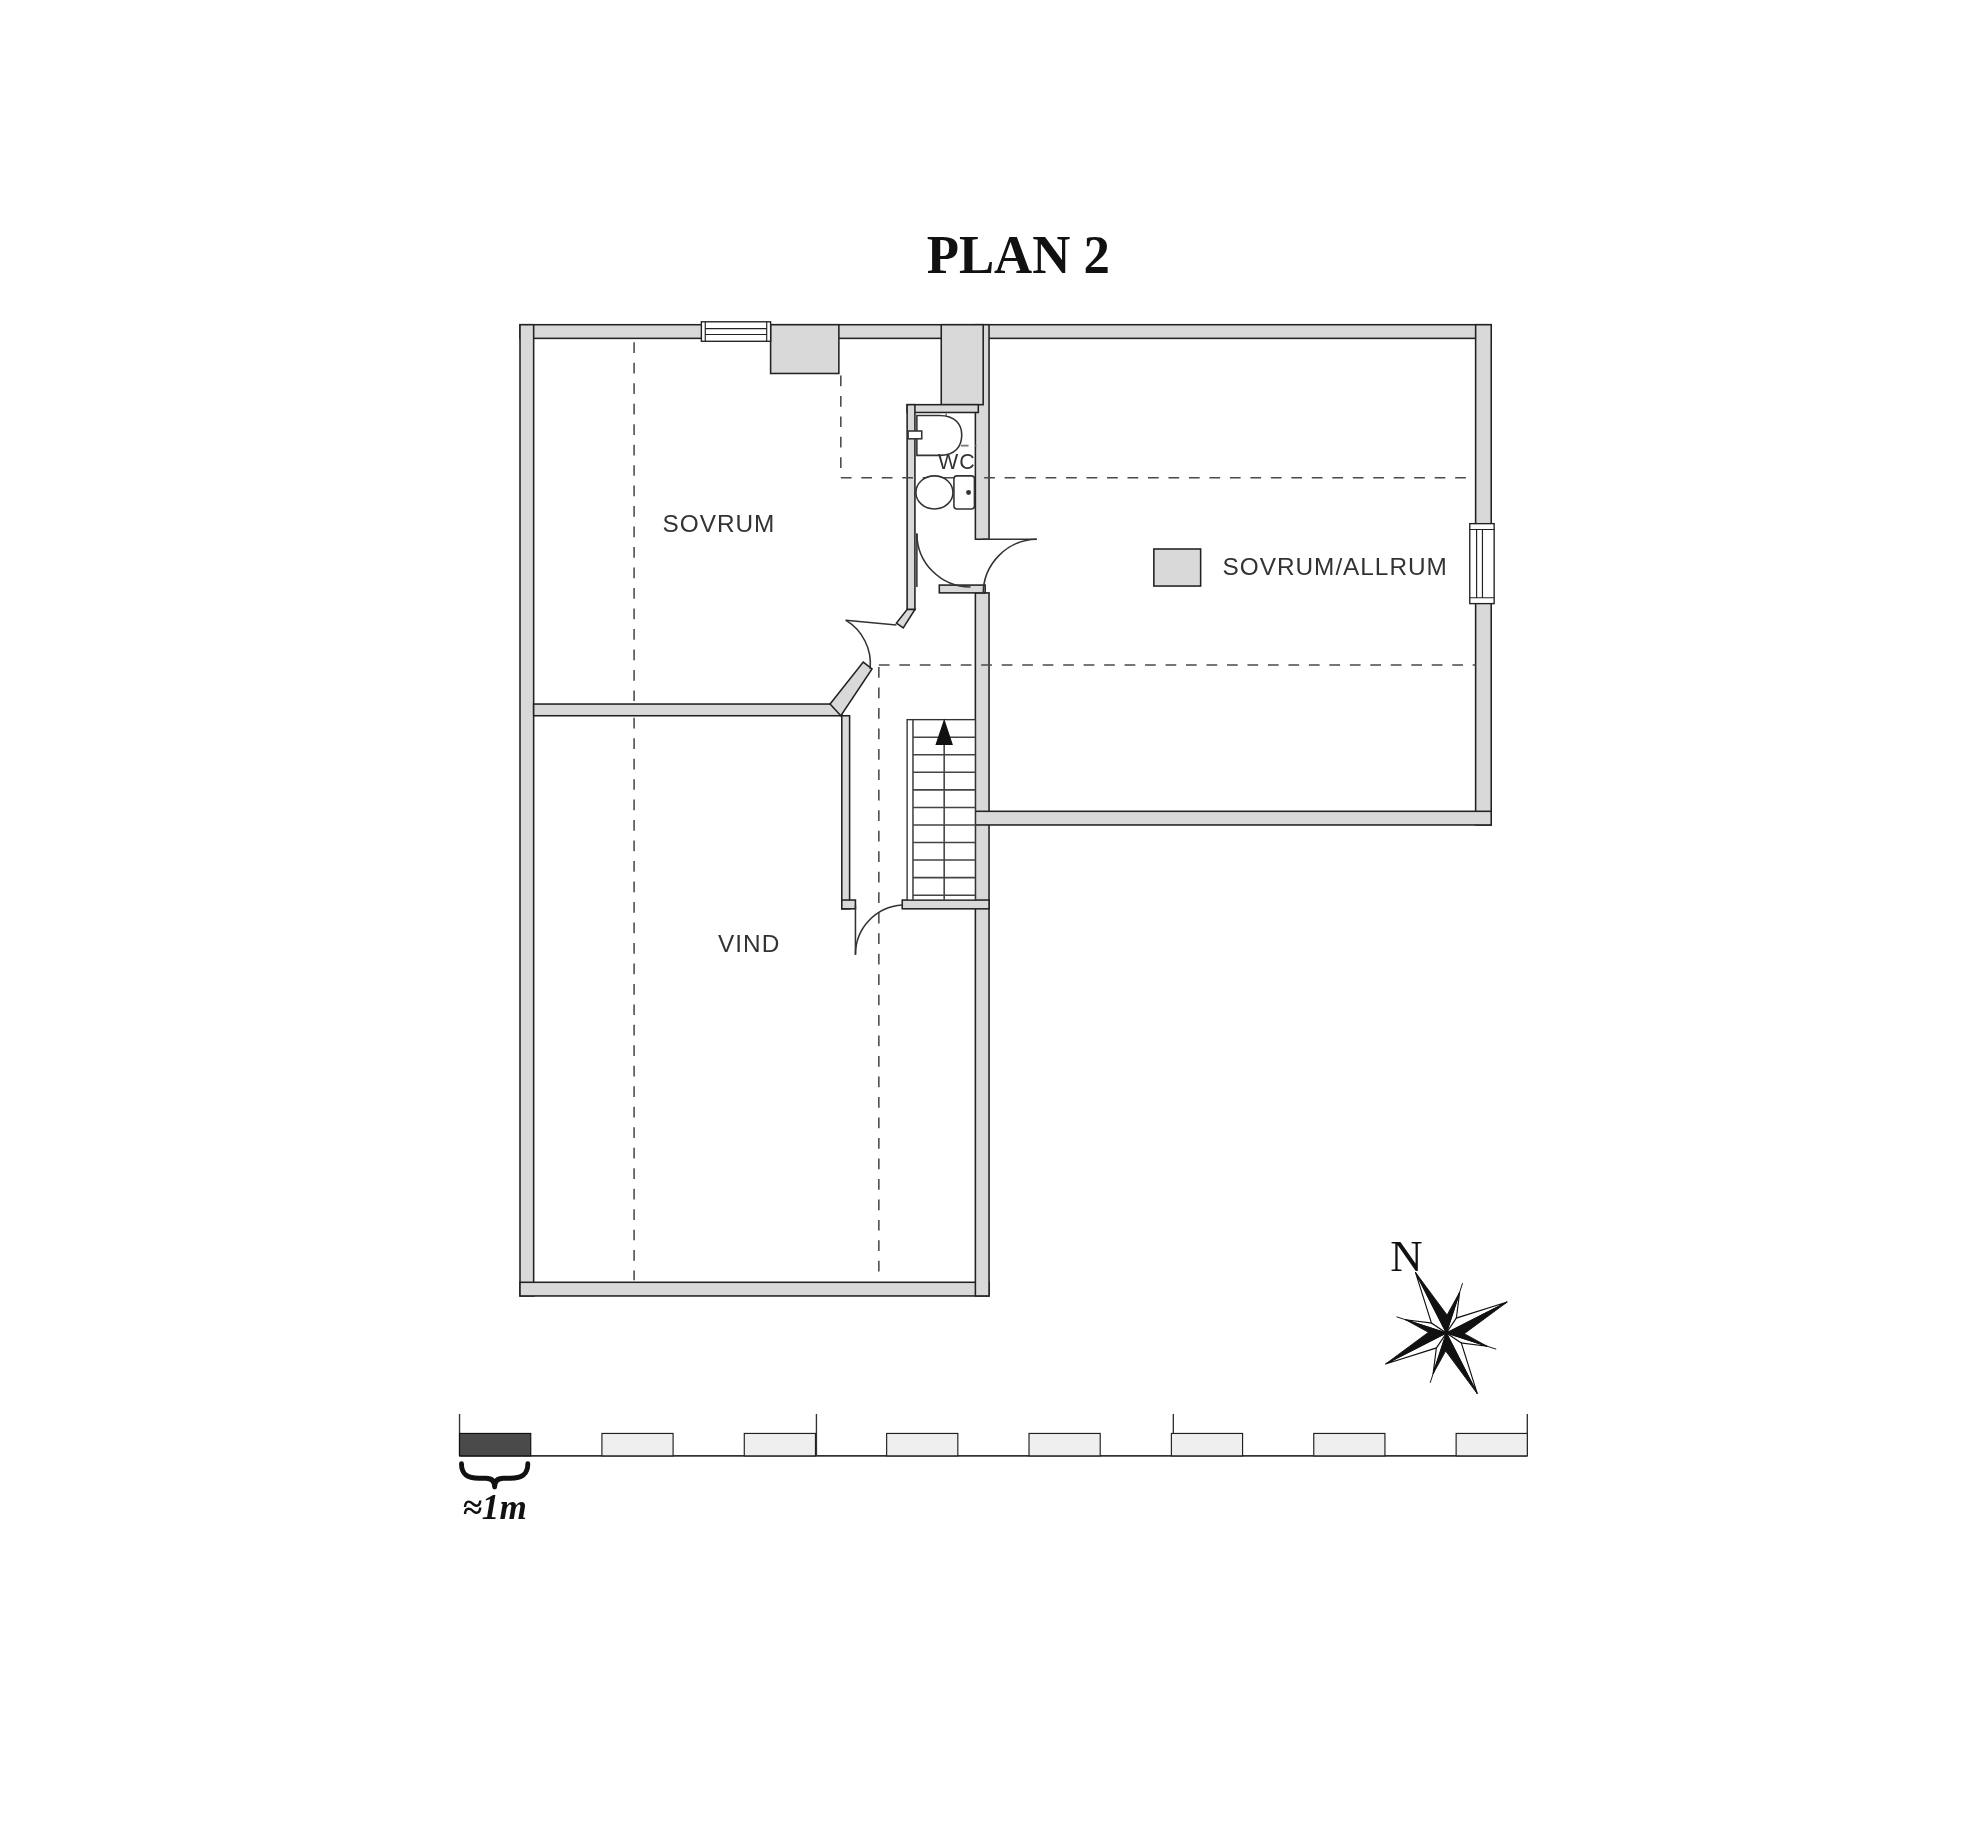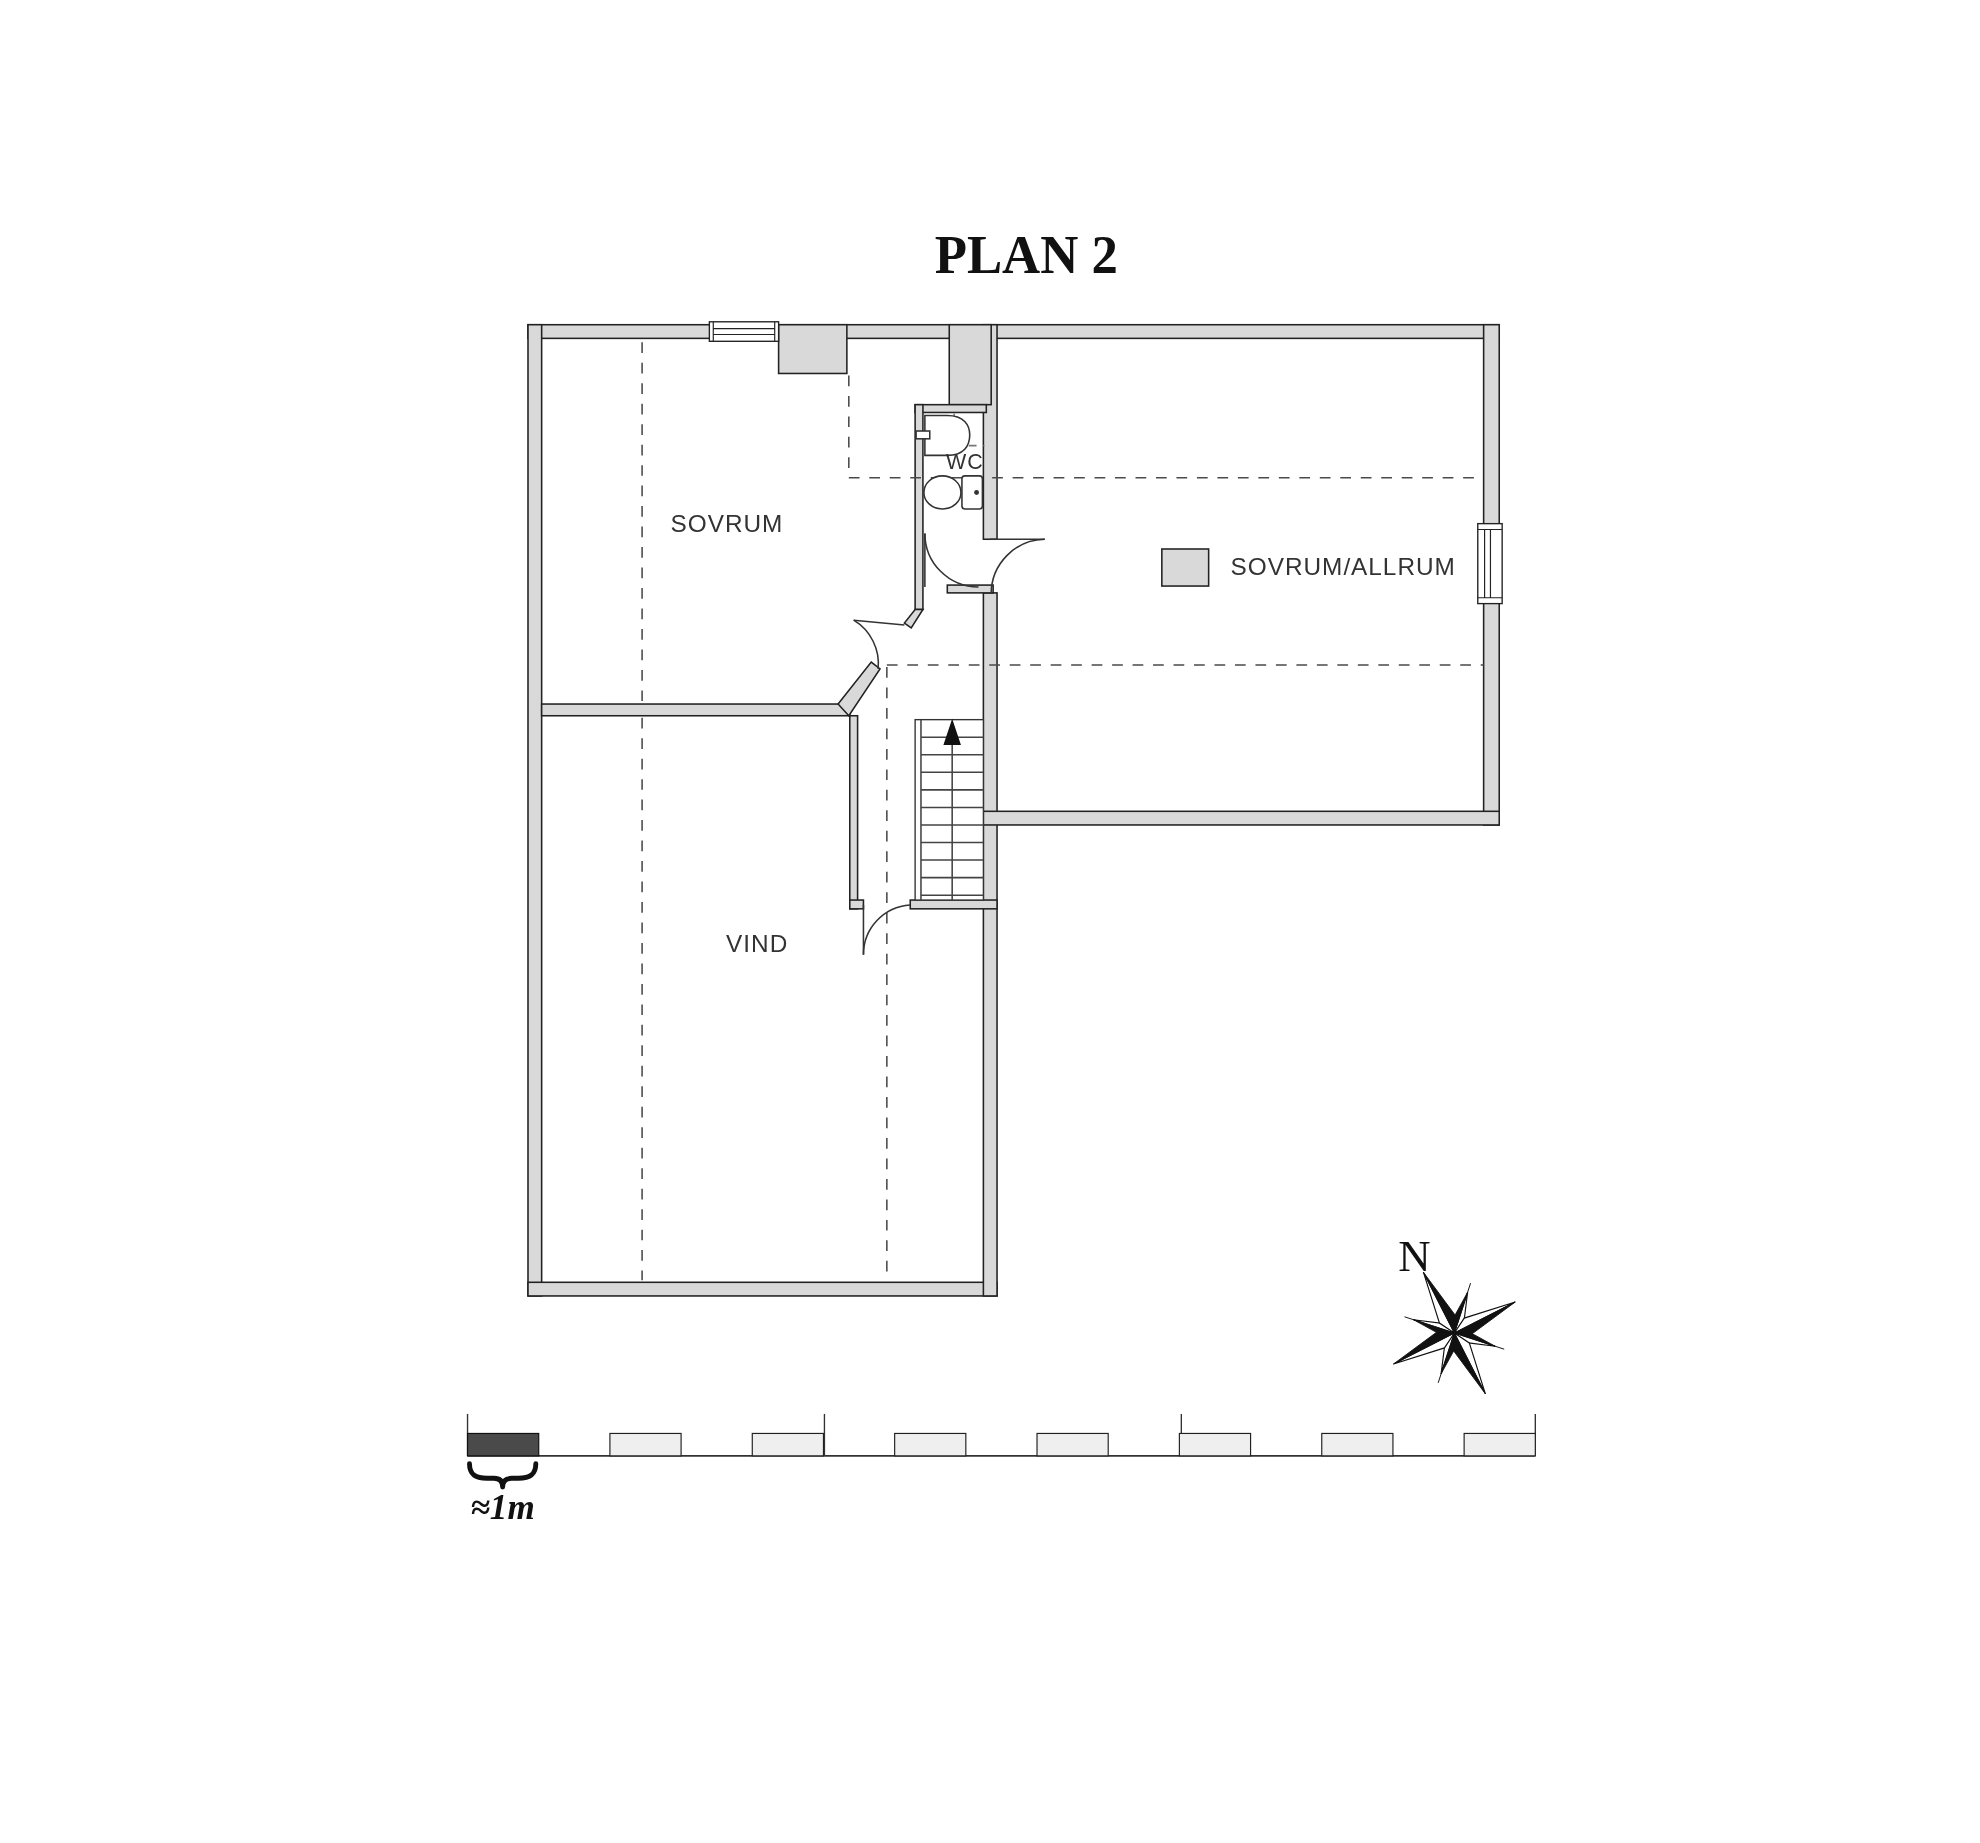--- a/index.html
+++ b/index.html
@@ -2,21 +2,20 @@
 <html><head>
 <meta charset="utf-8">
 <style>
   html, body { margin: 0; padding: 0; background: #ffffff; }
   .page {
     position: relative;
     width: 1587px;
     height: 1843px;
     background: #ffffff;
     font-family: "Liberation Sans", sans-serif;
-    margin-left: 8px;
   }
   svg { display: block; }
 
   .wall        { fill: #d9d9d9; stroke: #222222; stroke-width: 1.6; }
   .winframe    { fill: #ffffff; stroke: #222222; stroke-width: 1.4; }
   .winline     { stroke: #222222; stroke-width: 1.2; fill: none; }
   .doorline    { stroke: #333333; stroke-width: 1.6; fill: none; }
   .dash        { stroke: #4a4a4a; stroke-width: 1.6; fill: none; stroke-dasharray: 11 10; }
   .dash-small  { stroke: #777777; stroke-width: 1.6; fill: none; stroke-dasharray: 8 7; }
   .stairbox    { fill: #ffffff; stroke: #333333; stroke-width: 1.4; }

